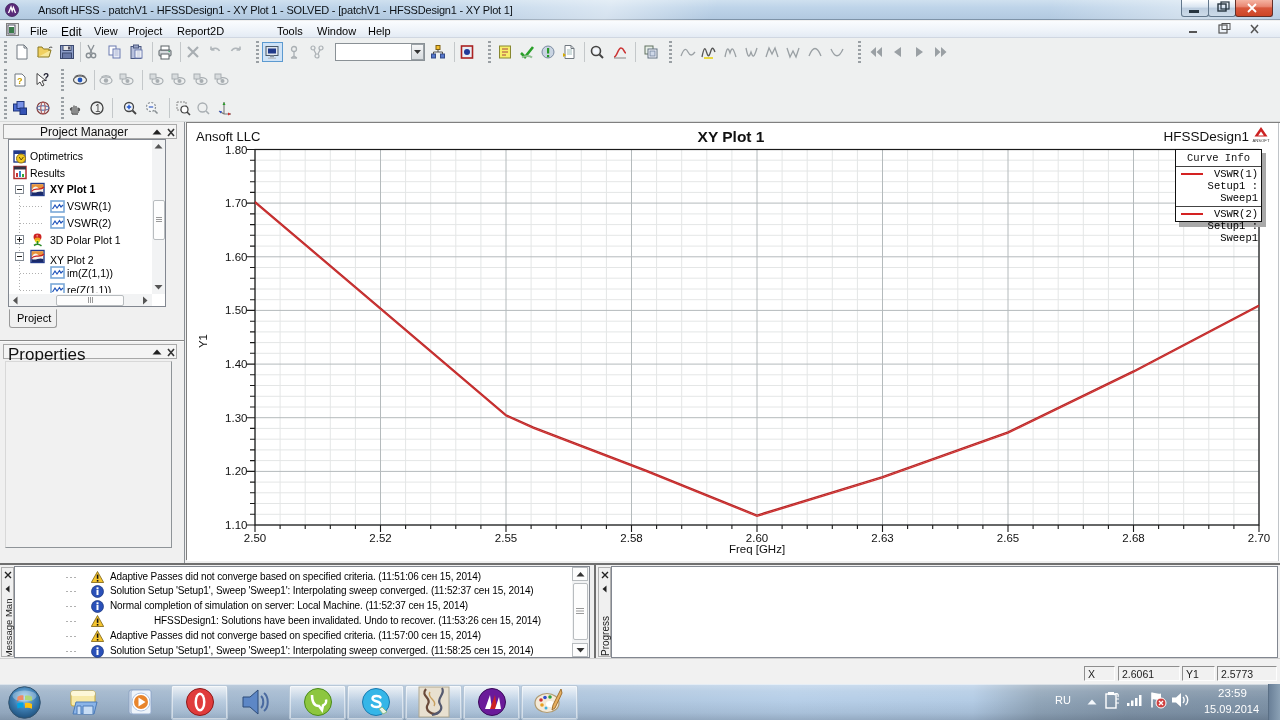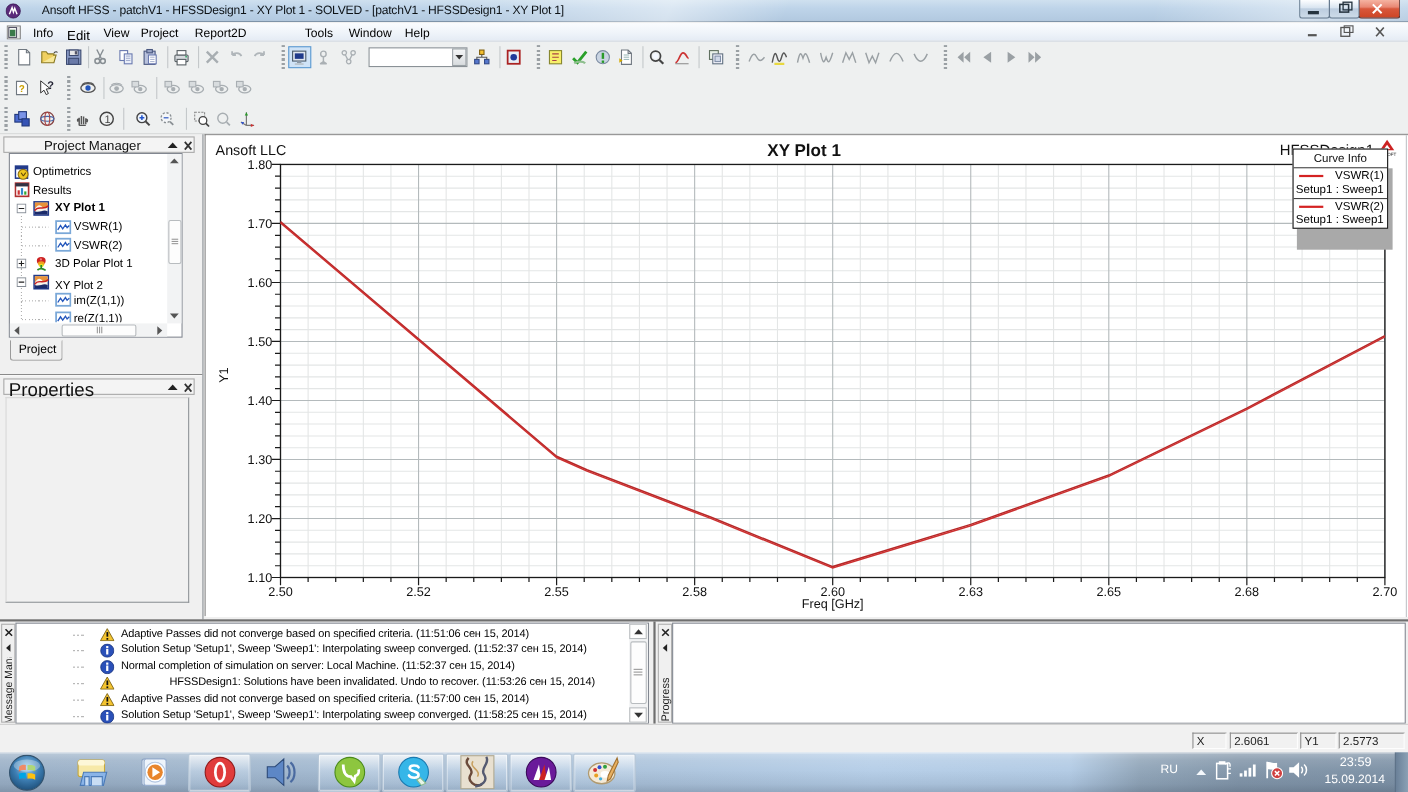--- a/index.html
+++ b/index.html
@@ -28,21 +28,21 @@
   <path d="M67 4 L75 12 M75 4 L67 12" stroke="#fff" stroke-width="1.8"></path>
  </svg>
 </div>
 
 <div class="abs" style="left:0;top:21px;width:1280px;height:17px;background:linear-gradient(180deg,#fafcfe 0%,#eef3f9 60%,#e4ebf4 100%);border-bottom:1px solid #d0d7e1;">
  <svg class="abs" style="left:6px;top:2px" width="13" height="13" viewBox="0 0 13 13">
   <rect x="0.5" y="0.5" width="12" height="12" fill="#e8e8e8" stroke="#808080"></rect>
   <rect x="2" y="2" width="7" height="9" fill="#fff" stroke="#556"></rect>
   <rect x="3" y="4" width="5" height="6" fill="#3a7a4a"></rect>
  </svg>
-<div class="abs" style="left:30px;top:4px;font-size:11px;color:#000;">Info</div>
+<div class="abs" style="left:30px;top:4px;font-size:11px;color:#000;">File</div>
     <div class="abs" style="left:61px;top:4px;font-size:12px;color:#000;">Edit</div>
     <div class="abs" style="left:94px;top:4px;font-size:11px;color:#000;">View</div>
     <div class="abs" style="left:128px;top:4px;font-size:11px;color:#000;">Project</div>
     <div class="abs" style="left:177px;top:4px;font-size:11px;color:#000;">Report2D</div>
     <div class="abs" style="left:238px;top:0;font-size:11px;color:#000;margin-top:36px;">HFSS</div>
     <div class="abs" style="left:277px;top:4px;font-size:11px;color:#000;">Tools</div>
     <div class="abs" style="left:317px;top:4px;font-size:11px;color:#000;">Window</div>
     <div class="abs" style="left:368px;top:4px;font-size:11px;color:#000;">Help</div>
  <svg class="abs" style="left:1185px;top:1px" width="92" height="15" viewBox="0 0 92 15">
   <rect x="4" y="9" width="8" height="2" fill="#555"></rect>
@@ -448,21 +448,21 @@
       <text x="9" y="18" font-size="13" fill="#111" font-family="Liberation Sans">Ansoft LLC</text>
       <text x="544" y="19" font-size="15.5" font-weight="bold" fill="#111" text-anchor="middle" font-family="Liberation Sans">XY Plot 1</text>
       <text x="1062" y="18" font-size="13.5" fill="#111" text-anchor="end" font-family="Liberation Sans">HFSSDesign1</text>
       <path d="M1074 4 L1080.5 13.5 L1067.5 13.5 z" fill="#cc2222"></path>
       <path d="M1074 8.5 L1076.8 12.5 L1071.2 12.5 z" fill="#fff"></path>
       <text x="1074" y="18.5" font-size="4.2" fill="#333" text-anchor="middle" font-family="Liberation Sans">ANSOFT</text>
       <path d="M68.0 78.5 L193.5 185.0 L319.0 291.8 L346.6 304.1 L459.6 347.3 L570.0 392.1 L695.5 353.7 L821.0 308.9 L946.5 248.0 L1072.0 182.1" stroke="#b62828" stroke-width="1.4" fill="none"></path>
       <path d="M68.0 79.6 L193.5 186.2 L319.0 292.9 L346.6 305.3 L459.6 348.5 L570.0 393.3 L695.5 354.9 L821.0 310.1 L946.5 249.2 L1072.0 183.2" stroke="#cc3030" stroke-width="1.4" fill="none"></path>
     </svg>
     <div class="abs" style="left:992px;top:30px;width:87px;height:74px;background:#a9a9a9;"></div>
-    <div class="abs" style="left:988px;top:12px;width:87px;height:73px;background:#fff;border:1px solid #111;font-family:Liberation Sans, sans-serif;">
+    <div class="abs" style="left:988px;top:26px;width:87px;height:73px;background:#fff;border:1px solid #111;font-family:Liberation Mono, monospace;">
       <div style="font-size:10.5px;color:#111;text-align:center;padding-top:2px;">Curve Info</div>
       <div style="height:1px;background:#444;margin-top:2px;"></div>
       <div style="position:relative;height:13px;">
         <div style="position:absolute;left:5px;top:6px;width:22px;height:2px;background:#d42222;"></div>
         <div style="position:absolute;right:3px;top:1px;font-size:10.5px;">VSWR(1)</div>
       </div>
       <div style="font-size:10.5px;text-align:right;padding-right:3px;">Setup1 : Sweep1</div>
       <div style="height:1px;background:#444;margin-top:2px;"></div>
       <div style="position:relative;height:13px;">
         <div style="position:absolute;left:5px;top:6px;width:22px;height:2px;background:#d42222;"></div>

